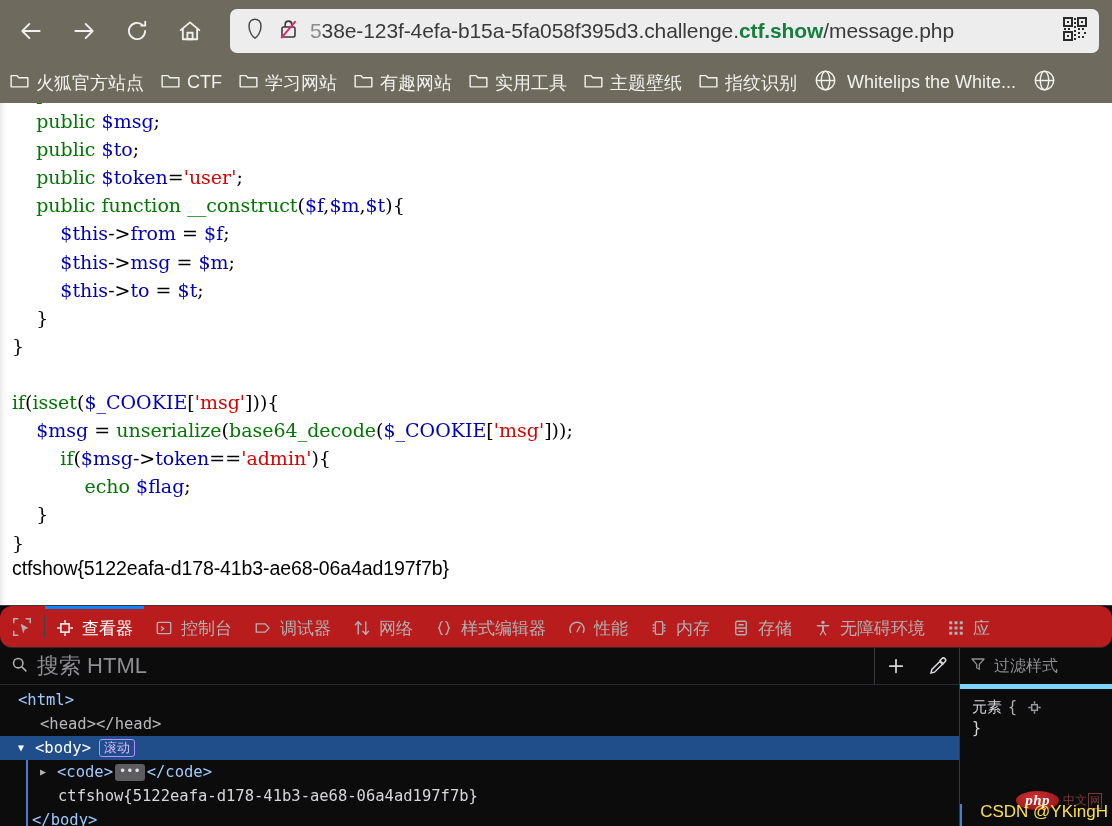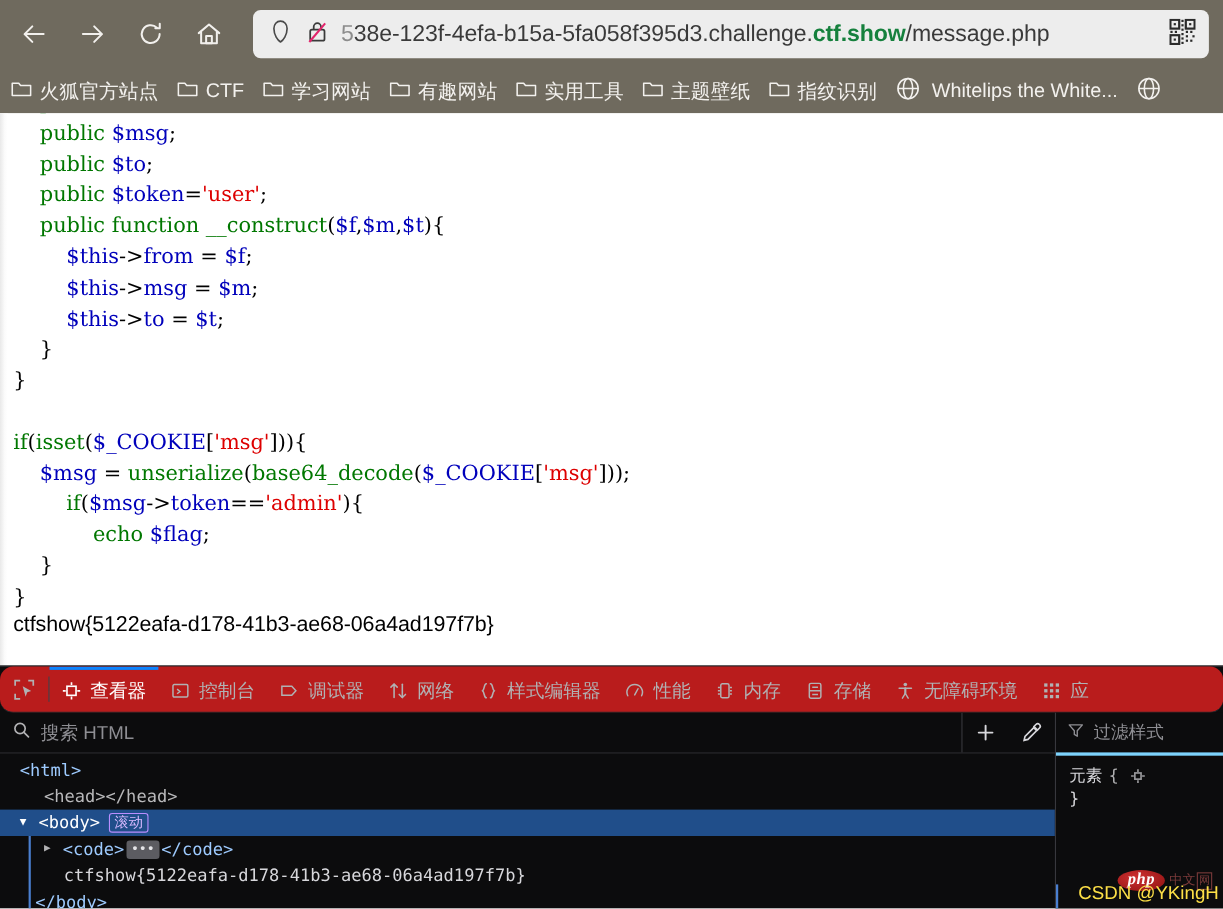--- a/index.html
+++ b/index.html
@@ -198,21 +198,21 @@
   }
   .dt-search {
     flex: 1 1 auto;
     display: flex;
     align-items: center;
     padding-left: 11px;
     min-width: 0;
   }
   .dt-search .placeholder {
     color: #8e8e93;
-    font-size: 17px;
+    font-size: 22px;
     margin-left: 9px;
     white-space: nowrap;
     text-align: right;
   }
   .dt-searchbtns {
     display: flex;
     align-items: center;
     flex: 0 0 auto;
     border-left: 1px solid #38383d;
     height: 100%;
@@ -290,21 +290,21 @@
     display: flex;
     flex-direction: column;
     background: #0c0c0d;
     position: relative;
   }
   .dt-filterrow {
     height: 36px;
     display: flex;
     align-items: center;
     padding-left: 10px;
-    border-bottom: 3px solid #7dd3fc;
+    border-bottom: 5px solid #7dd3fc;
     flex: 0 0 auto;
   }
   .dt-filterrow .placeholder {
     color: #8e8e93;
     font-size: 16px;
     margin-left: 8px;
   }
   .rules {
     padding: 8px 0 0 12px;
     font-family: "DejaVu Sans Mono", "Liberation Mono", monospace;

